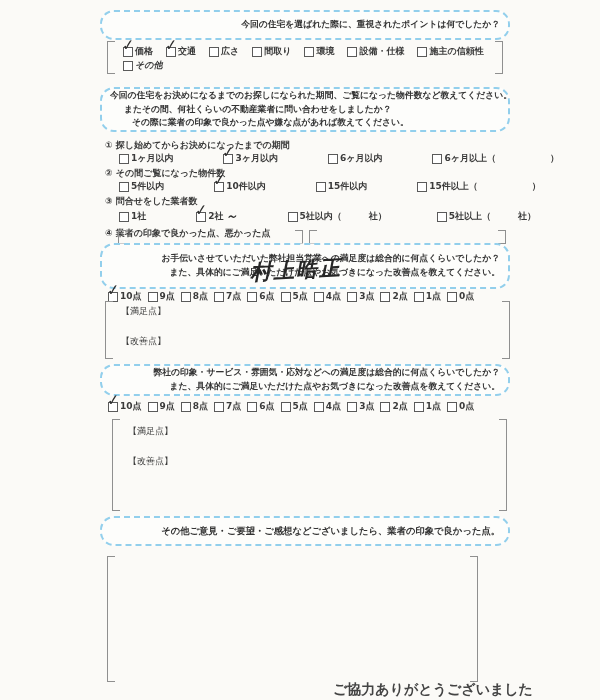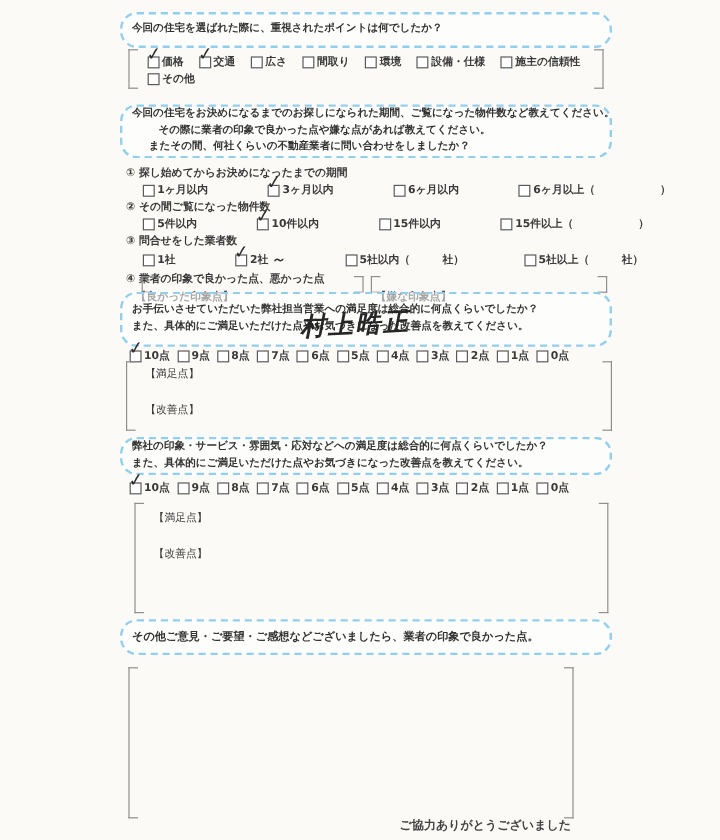--- a/index.html
+++ b/index.html
@@ -4,21 +4,21 @@
 <style>
   html,body{margin:0;padding:0;}
   body{width:600px;height:700px;font-family:"DejaVu Sans","Liberation Sans",sans-serif;}
   .page{position:relative;width:600px;height:700px;background:#fbfaf7;color:#3a3a3a;overflow:hidden;}
 
   
   .qbox{position:absolute;left:100px;width:410px;border:2px dashed #92cfec;border-radius:14px;
         background:rgba(255,255,255,.55);display:flex;flex-direction:column;justify-content:center;
         font-weight:bold;color:#333;font-size:8.8px;line-height:1.55;padding:4px 8px;box-sizing:border-box;}
   .qline{white-space:nowrap;}
-  .center{text-align:left;}
+  .center{text-align:right;}
   .ind1{padding-left:14px;}
   .ind2{padding-left:22px;}
 
   
   .bracket-box{position:absolute;}
   .bracket-box::before{content:"";position:absolute;left:0;top:0;bottom:0;width:7px;
         border:1px solid #8f8f8f;border-right:none;}
   .bracket-box::after{content:"";position:absolute;right:0;top:0;bottom:0;width:7px;
         border:1px solid #8f8f8f;border-left:none;}
   .area-label{position:absolute;left:16px;font-size:9px;font-weight:normal;color:#3a3a3a;white-space:nowrap;}
@@ -37,21 +37,21 @@
   
   .list{position:absolute;left:105px;top:139px;width:402px;font-size:9px;font-weight:600;color:#3a3a3a;}
   .list-line{margin-bottom:1px;line-height:1.35;}
   .opt-row{padding-left:14px;margin-bottom:2px;gap:37px;}
   .imp-labels{display:flex;}
   .imp-labels span{display:inline-block;}
   .imp-left{width:200px;padding-left:8px;}
 
   .hand-name{position:absolute;left:250px;top:256px;font-size:21px;font-style:italic;color:#262626;
       transform:rotate(-3deg);letter-spacing:2px;font-weight:bold;}
-  .footer{position:absolute;left:333px;top:681px;font-size:10px;font-weight:600;color:#444;}
+  .footer{position:absolute;left:333px;top:681px;font-size:14px;font-weight:600;color:#444;}
 </style>
 </head>
 <body>
 
 <div class="page">
 
   <div class="qbox center" style="top:10px;height:30px;">
     <div class="qline">今回の住宅を選ばれた際に、重視されたポイントは何でしたか？</div>
   </div>
 
@@ -83,32 +83,32 @@
         </span>
         <span class="cb-item">
           <span class="cb"></span>
           <span class="cb-label">設備・仕様</span>
         </span>
         <span class="cb-item">
           <span class="cb"></span>
           <span class="cb-label">施主の信頼性</span>
         </span>
       </div>
-    <div class="cb-row" style="padding:1px 0 0 16px;">
+    <div class="cb-row" style="padding:1px 0 0 16px;font-style:italic;">
         <span class="cb-item">
           <span class="cb"></span>
           <span class="cb-label">その他</span>
         </span>
       </div>
   </div>
 
   <div class="qbox" style="top:87px;height:45px;">
     <div class="qline">今回の住宅をお決めになるまでのお探しになられた期間、ご覧になった物件数など教えてください。</div>
+    <div class="qline ind1">またその間、何社くらいの不動産業者に問い合わせをしましたか？</div>
     <div class="qline ind2">その際に業者の印象で良かった点や嫌な点があれば教えてください。</div>
-    <div class="qline ind1">またその間、何社くらいの不動産業者に問い合わせをしましたか？</div>
   </div>
 
   <div class="list">
     <div class="list-line">
       <span>①</span>
       <span>探し始めてからお決めになったまでの期間</span>
     </div>
     <div class="cb-row opt-row">
         <span class="cb-item">
           <span class="cb"></span>
@@ -178,24 +178,20 @@
         <span class="cb-item">
           <span class="cb"></span>
           <span class="cb-label">5社以上（　　　社）</span>
         </span>
       </div>
 
     <div class="list-line">
       <span>④</span>
       <span>業者の印象で良かった点、悪かった点</span>
     </div>
-    <div class="imp-labels">
-      <span class="imp-left">【良かった印象点】</span>
-      <span>【嫌な印象点】</span>
-    </div>
   </div>
 
   <div class="bracket-box" style="left:118px;top:230px;width:185px;height:14px;"></div>
   <div class="bracket-box" style="left:309px;top:230px;width:197px;height:14px;"></div>
 
   <div class="qbox center" style="top:243px;height:46px;">
     <div class="qline">お手伝いさせていただいた弊社担当営業への満足度は総合的に何点くらいでしたか？</div>
     <div class="qline">また、具体的にご満足いただけた点やお気づきになった改善点を教えてください。</div>
   </div>
   <div class="hand-name">村上晧正</div>

